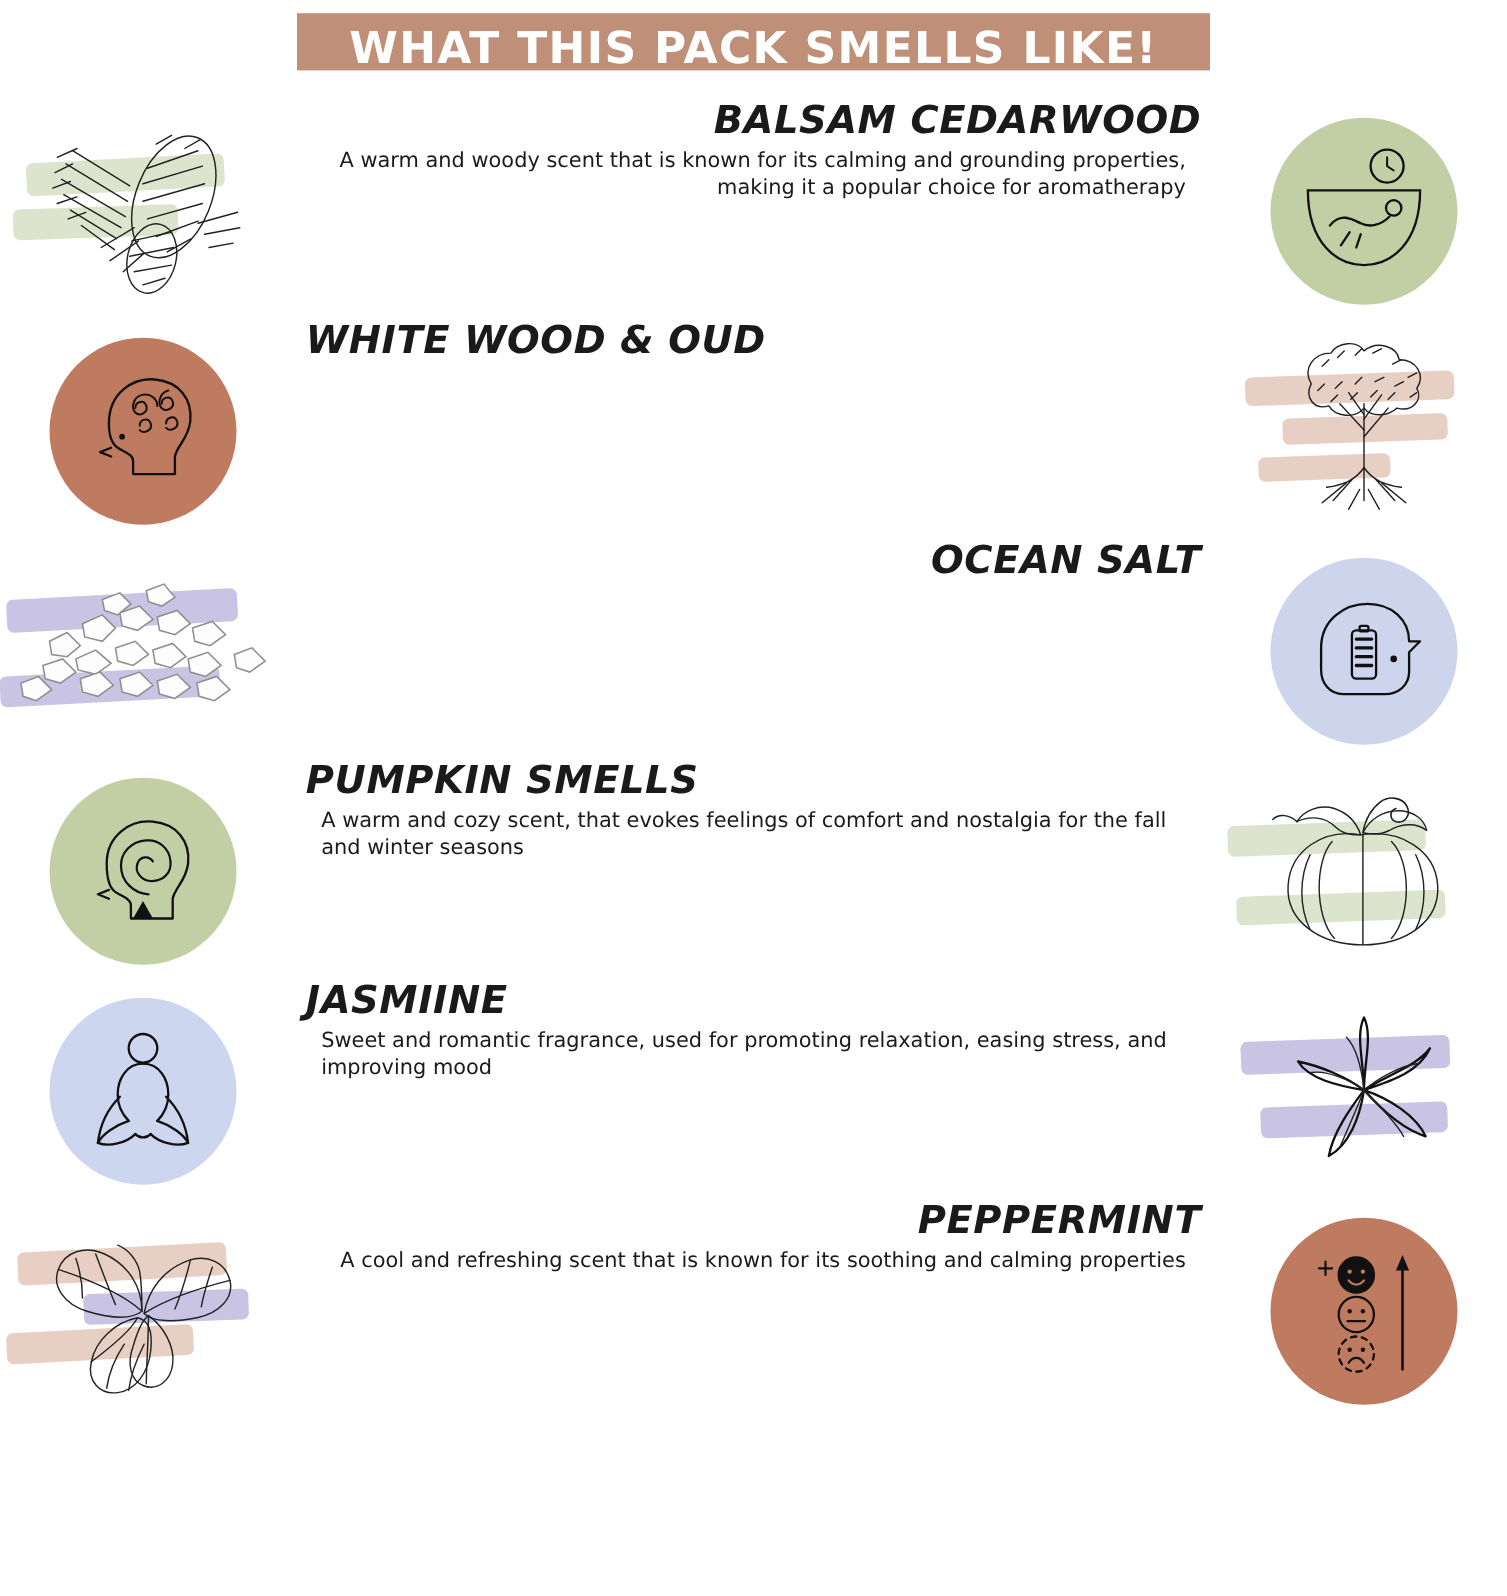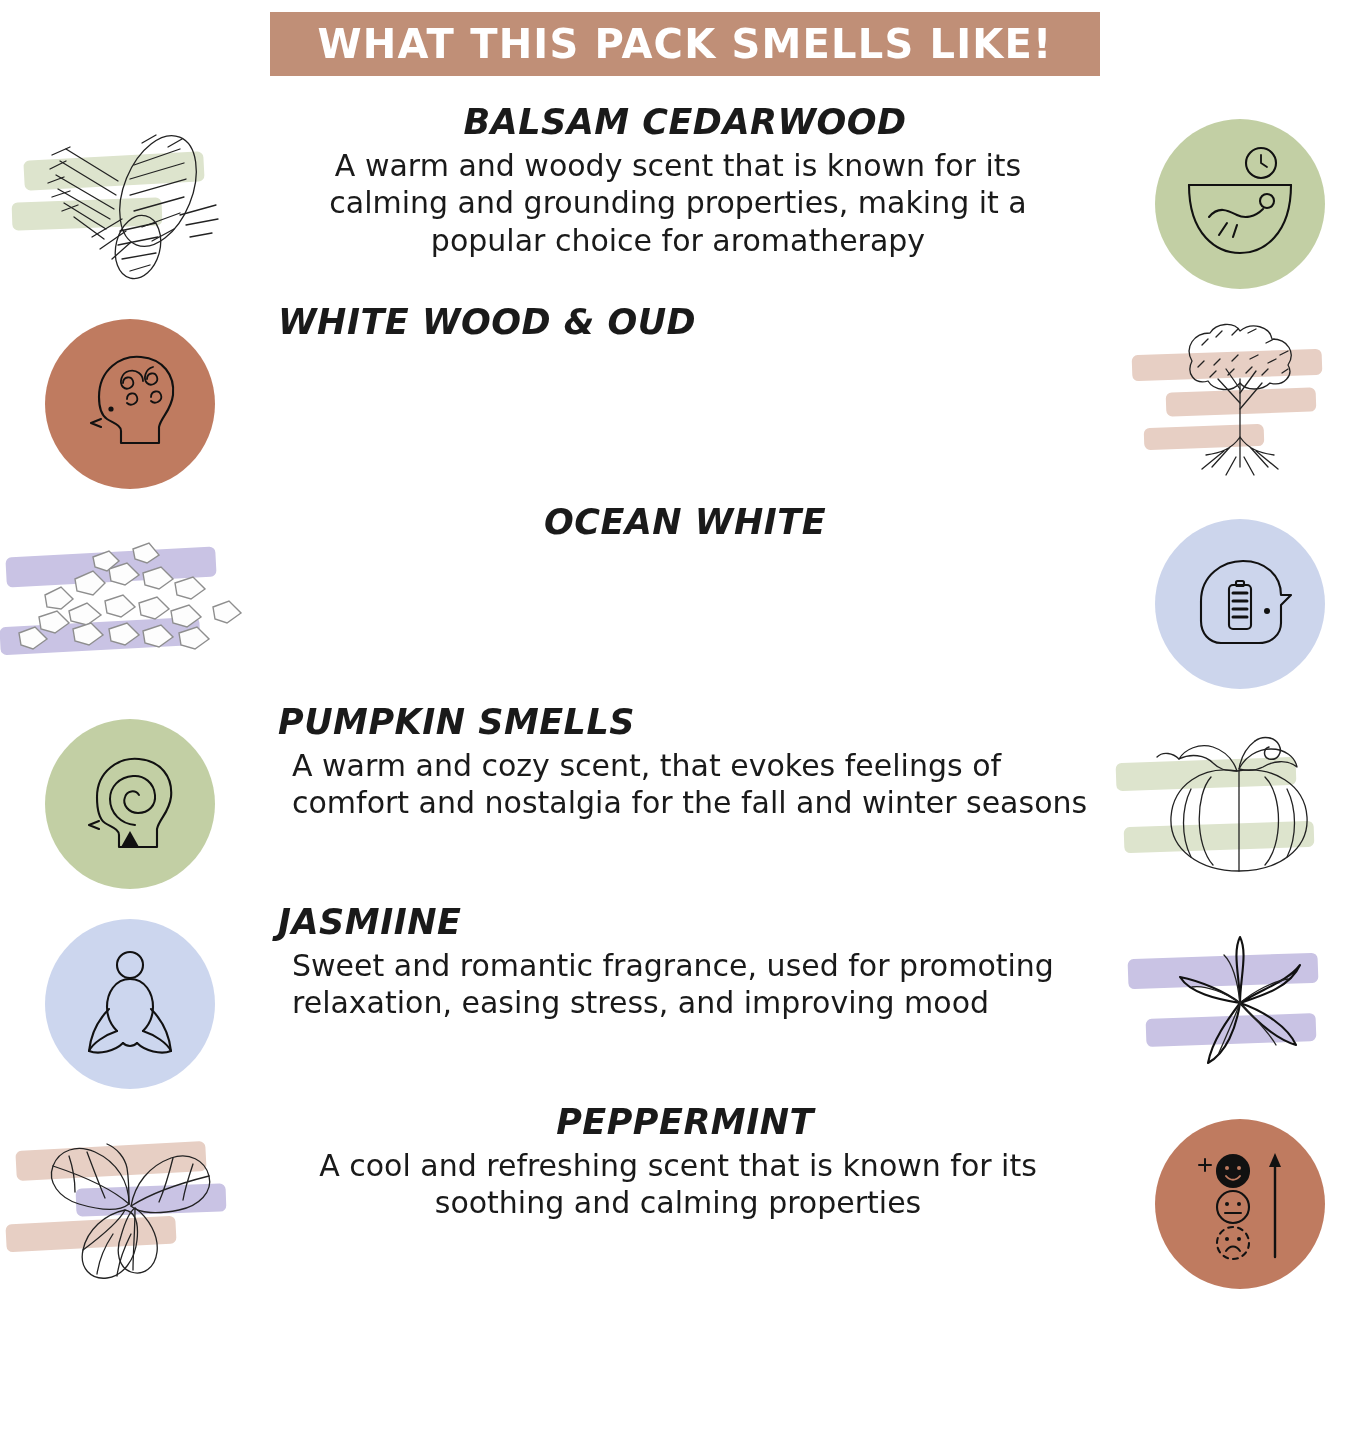--- a/index.html
+++ b/index.html
@@ -18,23 +18,23 @@
 
   
   .header-wrap {
     padding-top: 12px;
     display: flex;
     justify-content: center;
   }
   .header-band {
     background: #c08f77;
     width: 830px;
-    height: 64px;
-    display: flex;
-    align-items: center;
+    height: 52px;
+    display: flex;
+    align-items: flex-end;
     justify-content: center;
   }
   .header-band .title {
     color: #ffffff;
     font-size: 40px;
     font-weight: bold;
     letter-spacing: 1.2px;
     font-family: "DejaVu Sans", sans-serif;
     text-transform: uppercase;
     line-height: 1;
@@ -57,34 +57,34 @@
     height: 200px;
     position: relative;
     display: flex;
     align-items: center;
     justify-content: center;
   }
   .col-mid {
     flex: 1;
     padding: 0 18px;
   }
-  .row.align-left .col-mid { text-align: center; }
+  .row.align-left .col-mid { text-align: right; }
   .row.align-right .col-mid { text-align: left; }
 
   .scent-name {
     font-size: 35px;
     font-weight: bold;
     font-style: italic;
     letter-spacing: 0.5px;
     line-height: 1.05;
     margin: 0 0 6px 0;
     white-space: nowrap;
   }
   .scent-desc {
-    font-size: 30px;
+    font-size: 19px;
     line-height: 1.25;
     margin: 0;
     max-width: 800px;
   }
   .row.align-left .scent-desc { margin-right: auto; }
   .row.align-right .scent-desc { margin-left: auto; }
 
   
   .circle {
     width: 170px;
@@ -231,21 +231,21 @@
             <polygon points="4,104 20,98 32,110 18,120 6,116"></polygon>
             <polygon points="164,104 182,98 194,110 180,120 166,116"></polygon>
             <polygon points="198,78 214,72 226,84 212,94 200,90"></polygon>
             <polygon points="78,28 94,22 104,32 92,42 80,38"></polygon>
             <polygon points="118,20 134,14 144,26 132,34 120,30"></polygon>
           </g>
         </svg>
       </div>
     </div>
     <div class="col-mid">
-      <div class="scent-name">OCEAN WHITE</div>
+      <div class="scent-name">OCEAN SALT</div>
     </div>
     <div class="col-right">
       <div class="circle c-blue">
         <svg width="130" height="130" viewBox="0 0 130 130">
           <g class="ln">
             <path d="M26 62 C26 36 48 22 68 22 C90 22 106 36 106 56 L116 56 L106 66 L106 84 C106 96 96 104 84 104 L46 104 C34 104 26 94 26 82 Z"></path>
             <circle cx="92" cy="72" r="3" class="fill-dark" stroke="none"></circle>
             <rect x="54" y="46" width="22" height="44" rx="4"></rect>
             <rect x="61" y="42" width="8" height="5" rx="1.5"></rect>
             <path d="M58 54 L72 54 M58 62 L72 62 M58 70 L72 70 M58 78 L72 78" stroke-width="3"></path>

